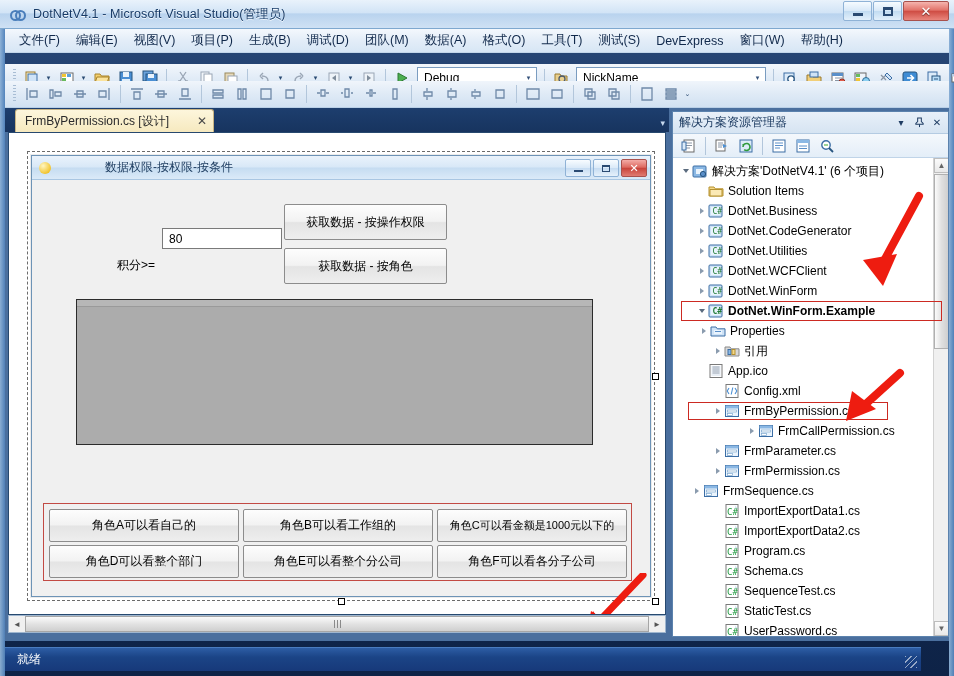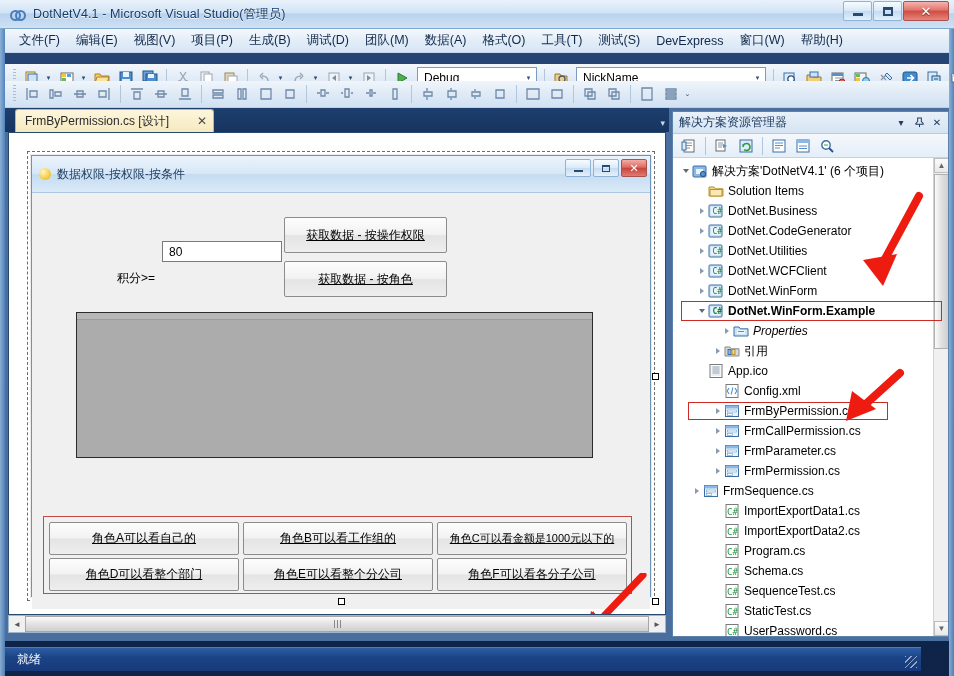--- a/index.html
+++ b/index.html
@@ -192,24 +192,24 @@
   }
 
   
   .winform {
     position: absolute; left: 22px; top: 22px; width: 620px; height: 442px;
     background: #f0f0f0;
     border: 1px solid #6d93b6;
     box-shadow: 0 0 0 1px rgba(0,0,0,.08);
   }
   .wf-titlebar {
-    height: 37px;
+    height: 24px;
     background: linear-gradient(180deg,#eaf3fc 0%,#d8e8f7 48%,#c5dcf1 52%,#dbeaf8 100%);
     border-bottom: 1px solid #a9c6e2;
-    display: flex; align-items: center;
+    display: flex; align-items: center; gap: 48px;
   }
   .wf-ico {
     width: 12px; height: 12px; margin-left: 7px; margin-right: 6px;
     border-radius: 50%;
     background: radial-gradient(circle at 35% 32%, #fff6c2, #f2c531 70%, #d9a51c);
     flex: none;
   }
   .wf-title { font-size: 12px; color: #1b3a5e; white-space: nowrap; }
   .wf-wincontrols { position: absolute; right: 3px; top: 3px; display: flex; }
   .wf-btn {
@@ -236,21 +236,21 @@
     position: absolute; background: #fff; border: 1px solid #7a7a7a;
     font-size: 12px; color: #000;
     display: flex; align-items: center; padding-left: 6px;
   }
   .btn {
     position: absolute;
     background: linear-gradient(180deg,#fdfdfd 0%,#f2f2f2 48%,#e4e4e4 52%,#eeeeee 100%);
     border: 1px solid #8c8c8c; border-radius: 2px;
     font-size: 12px; color: #000;
     display: flex; align-items: center; justify-content: center;
-    white-space: nowrap; text-align: center; text-decoration: underline;
+    white-space: nowrap; text-align: center;
   }
   .gridpanel {
     position: absolute;
     background: #acacac;
     border: 1px solid #2b2b2b;
   }
   .gridpanel::before {
     content: ""; position: absolute; left: 0; top: 0; right: 0; height: 6px;
     background: #b7b7b7; border-bottom: 1px solid #9a9a9a;
   }
@@ -949,21 +949,21 @@
           </div>
           <span style="width: 16px; height: 16px; margin-right: 4px; flex: 0 0 auto; display: block;">
             <svg class="ticon" viewBox="0 0 16 16">
               <rect x="1" y="2" width="13" height="12" rx="1" fill="#cfe3f7" stroke="#3c6ea5"></rect>
               <rect x="3" y="4" width="9" height="8" fill="#eaf4fd"></rect>
               <text x="4.5" y="11" font-size="8" fill="#1f7a34" font-family="monospace">C#</text>
             </svg>
           </span>
           <span>DotNet.WinForm.Example</span>
         </div>
-        <div class="tnode" style="padding-left: 47px; font-style: italic;">
+        <div class="tnode" style="padding-left: 24px;">
           <div class="tw">
             <div class="tri"></div>
           </div>
           <span style="width: 16px; height: 16px; margin-right: 4px; flex: 0 0 auto; display: block;">
             <svg class="ticon" viewBox="0 0 16 16">
               <path d="M1 4h5l1.3 1.8H15V13H1z" fill="#cfe3f7" stroke="#3c6ea5"></path>
               <path d="M4 7h8v4H4z" fill="#eaf4fd"></path>
               <path d="M5 8.5h6" stroke="#5a8fc9"></path>
             </svg>
           </span>
@@ -1010,21 +1010,21 @@
           <span style="width: 16px; height: 16px; margin-right: 4px; flex: 0 0 auto; display: block;">
             <svg class="ticon" viewBox="0 0 16 16">
               <rect x="1.5" y="2.5" width="13" height="11" fill="#eaf4fd" stroke="#3c6ea5"></rect>
               <rect x="1.5" y="2.5" width="13" height="3" fill="#8bb8e4"></rect>
               <rect x="3.5" y="7" width="9" height="2" fill="#fff" stroke="#7fa8cf" stroke-width=".7"></rect>
               <rect x="3.5" y="10.5" width="5" height="2" fill="#fff" stroke="#7fa8cf" stroke-width=".7"></rect>
             </svg>
           </span>
           <span>FrmByPermission.cs</span>
         </div>
-        <div class="tnode" style="padding-left: 38px;">
+        <div class="tnode" style="padding-left: 38px; margin-left: 34px;">
           <div class="tw">
             <div class="tri"></div>
           </div>
           <span style="width: 16px; height: 16px; margin-right: 4px; flex: 0 0 auto; display: block;">
             <svg class="ticon" viewBox="0 0 16 16">
               <rect x="1.5" y="2.5" width="13" height="11" fill="#eaf4fd" stroke="#3c6ea5"></rect>
               <rect x="1.5" y="2.5" width="13" height="3" fill="#8bb8e4"></rect>
               <rect x="3.5" y="7" width="9" height="2" fill="#fff" stroke="#7fa8cf" stroke-width=".7"></rect>
               <rect x="3.5" y="10.5" width="5" height="2" fill="#fff" stroke="#7fa8cf" stroke-width=".7"></rect>
             </svg>

